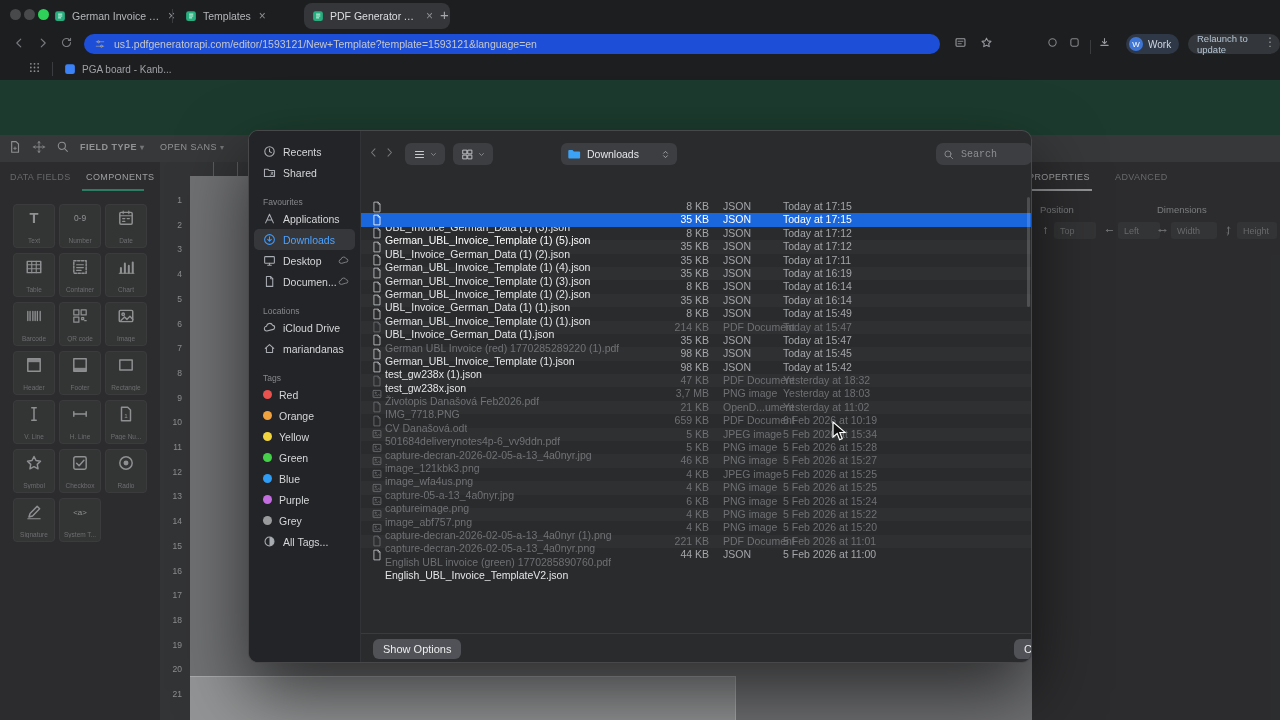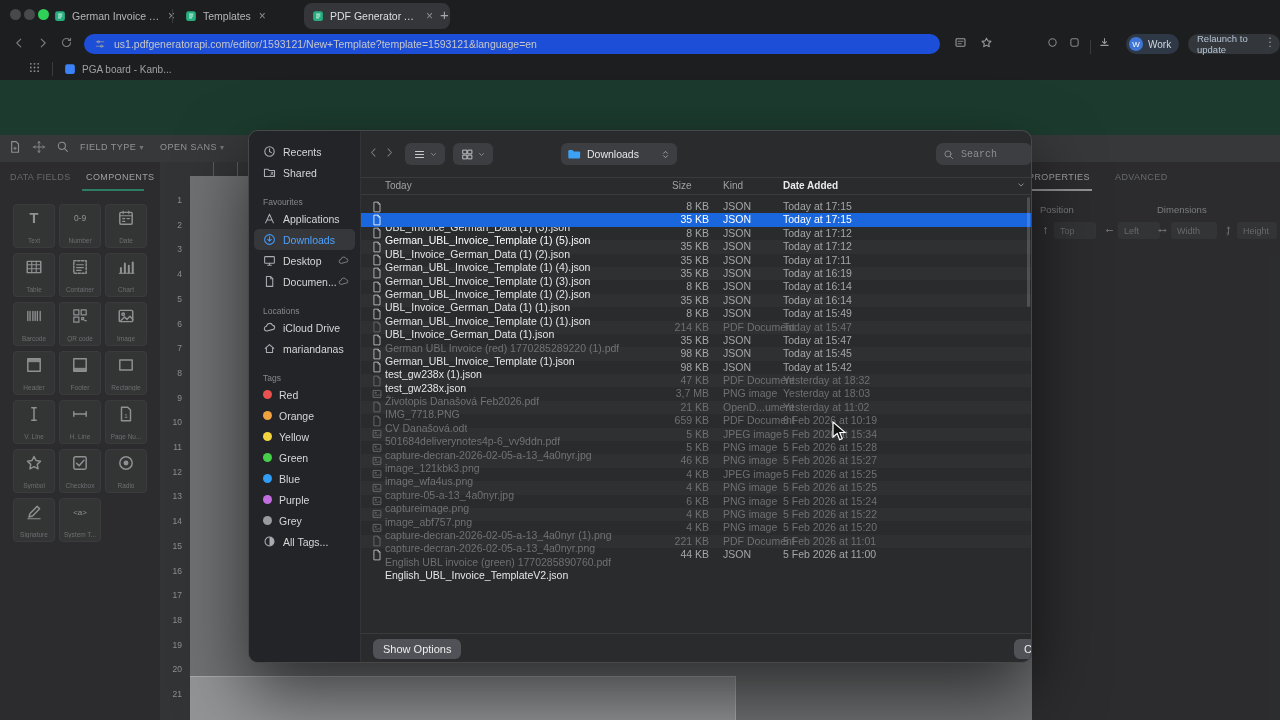--- a/index.html
+++ b/index.html
@@ -311,21 +311,21 @@
         <svg width="14" height="14" viewBox="0 0 16 16" fill="none" stroke="currentColor" stroke-width="1.3" stroke-linecap="round" stroke-linejoin="round">
           <path d="M8 2v12M2 8h12M8 2L6.5 3.5M8 2l1.5 1.5M8 14l-1.5-1.5M8 14l1.5-1.5M2 8l1.5-1.5M2 8l1.5 1.5M14 8l-1.5-1.5M14 8l-1.5 1.5" stroke-width="1"></path>
         </svg>
       </span>
     <span class="ti ic" style="left:56px;">
         <svg width="13" height="13" viewBox="0 0 16 16" fill="none" stroke="currentColor" stroke-width="1.3" stroke-linecap="round" stroke-linejoin="round">
           <circle cx="7.2" cy="7.2" r="4.4"></circle>
           <path d="M10.6 10.6L14 14"></path>
         </svg>
       </span>
-    <span class="ddl" style="left:80px;">
+    <span class="ddl" style="left:80px;font-weight:bold;">
       <span>FIELD TYPE</span> <span class="car">▾</span></span>
     <span class="ddl" style="left:160px;">
       <span>OPEN SANS</span> <span class="car">▾</span></span>
   </div>
 
   <div class="lpanel">
     <span class="ltab" style="left:10px;color:#8f9193;">DATA FIELDS</span>
     <span class="ltab" style="left:86px;color:#d8dadc;">COMPONENTS</span>
     <span class="lunder"></span>
     <div id="components">
@@ -772,31 +772,20 @@
       </span>
       <span class="srch">
         <span class="ic">
             <svg width="11" height="11" viewBox="0 0 16 16" fill="none" stroke="currentColor" stroke-width="1.3" stroke-linecap="round" stroke-linejoin="round">
               <circle cx="7.2" cy="7.2" r="4.4"></circle>
               <path d="M10.6 10.6L14 14"></path>
             </svg>
           </span>
         <input placeholder="Search" style="">
       </span>
-      <div class="lhead">
-        <span class="hl" style="left:24px;">Today</span>
-        <span class="hl" style="left:311px;">Size</span>
-        <span class="hl" style="left:362px;">Kind</span>
-        <span class="hl" style="left:422px;color:#e8eaec;font-weight:bold;">Date Added</span>
-        <span class="hl ic" style="left:655px;color:#9fa1a4;">
-            <svg width="10" height="10" viewBox="0 0 16 16" fill="none" stroke="currentColor" stroke-width="1.3" stroke-linecap="round" stroke-linejoin="round">
-              <path d="M4.5 6.2L8 9.7l3.5-3.5"></path>
-            </svg>
-          </span>
-      </div>
       <div class="filelist" id="filelist">
           <div style="height: 6px;"></div>
           <div class="frow">
             <span class="cic ic">
               <svg width="12" height="12" viewBox="0 0 16 16" fill="none" stroke="currentColor" stroke-width="1.3" stroke-linecap="round" stroke-linejoin="round">
                 <path d="M4.4 1.5h5L12 4.1V14.5H4.4z" stroke-width="1.1"></path>
                 <path d="M9.4 1.5v2.6H12" stroke-width="0.9"></path>
               </svg>
             </span>
             <span class="nm">UBL_Invoice_German_Data (1) (3).json</span>

